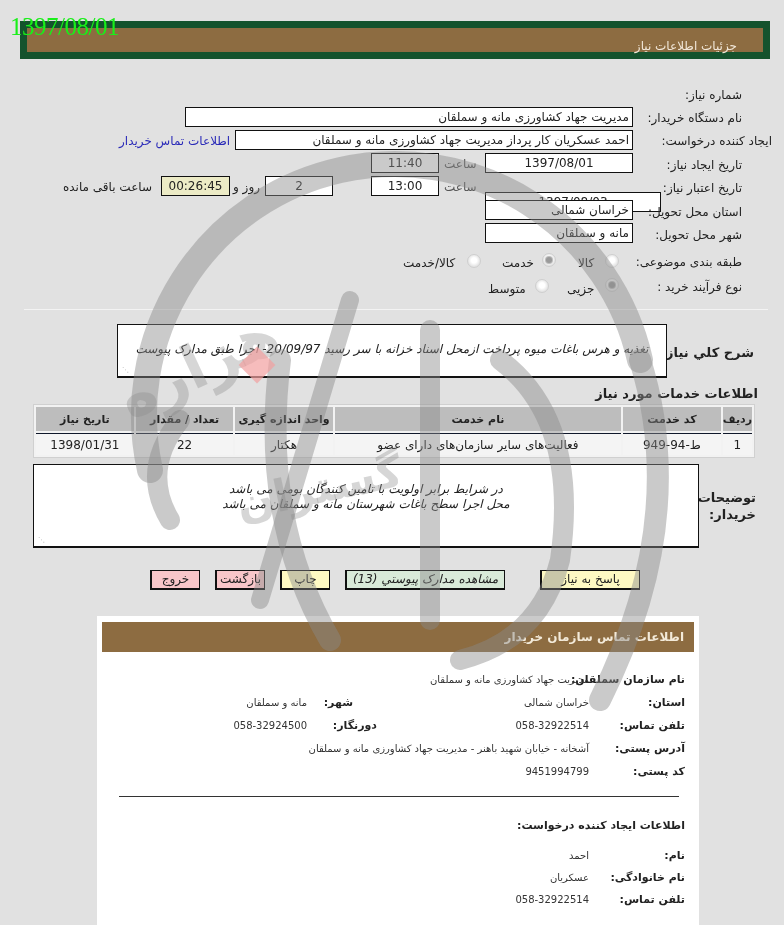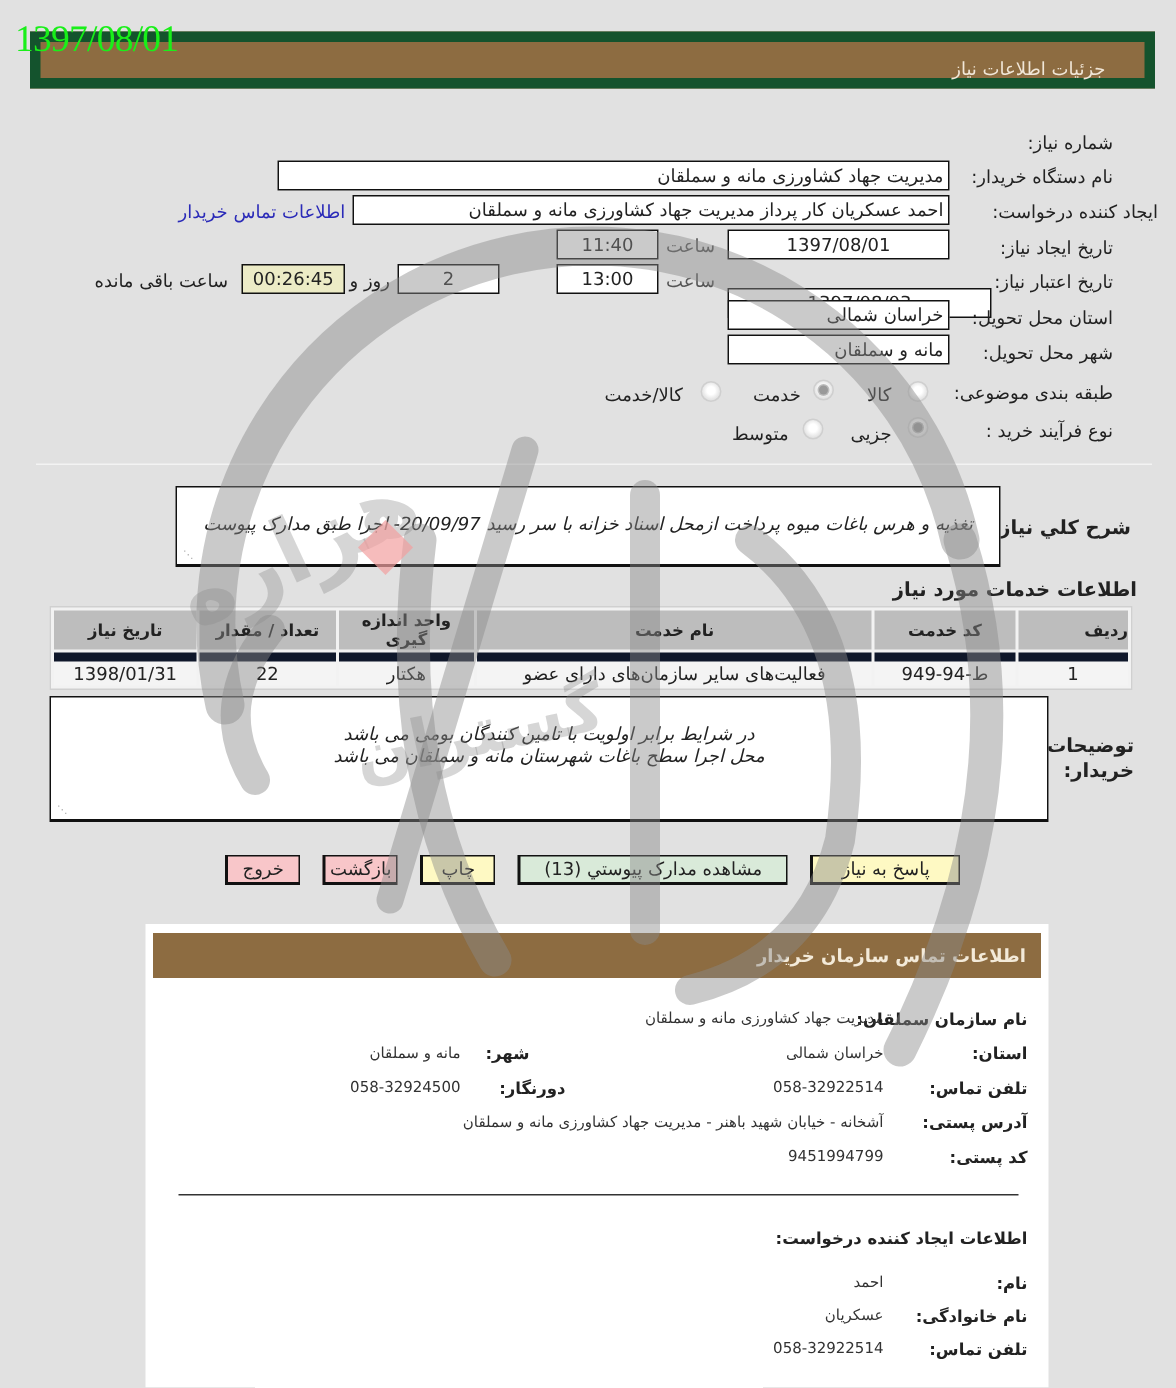--- a/index.html
+++ b/index.html
@@ -57,21 +57,21 @@
 
   .bold-lbl { position: absolute; direction: rtl; font-weight: bold; font-size: 12px; color: #222; white-space: nowrap; text-align: right; }
 
   table.svc {
     position: absolute; left: 33px; top: 404px; width: 722px; border-collapse: separate; border-spacing: 2px;
     background: #f2f2f2; border: 1px solid #d0d0d0; direction: rtl;
   }
   table.svc th {
     background: #bdbdbd; color: #222; font-weight: bold; font-size: 11px; height: 24px; text-align: center;
   }
-  table.svc td { background: #f4f4f4; height: 22px; text-align: center; font-size: 12px; border-top: 6px solid #0f172a; }
+  table.svc td { background: #f4f4f4; height: 22px; text-align: center; font-size: 12px; border-top: 1px solid #0f172a; }
 
   .btn {
     position: absolute; height: 20px; border: 1px solid #111; border-bottom-width: 2px; border-left-width: 2px;
     font-size: 12px; line-height: 17px; text-align: center; direction: rtl; cursor: pointer;
     font-family: "DejaVu Sans", sans-serif; color: #222;
   }
   .btn.green { background: #fef9c3; }
   .btn.green2 { background: #d9ead9; }
   .btn.pink { background: #f8c6c9; }
 
@@ -148,21 +148,21 @@
   <span class="bold-lbl" style="right:30px; top:345px; font-size:13px;">شرح کلي نياز:</span>
   <div class="textarea" style="left:117px; top:324px; width:550px; height:54px;">
     <span>تغذیه و هرس باغات میوه پرداخت ازمحل اسناد خزانه با  سر رسید 20/09/97- اجرا طبق مدارک پیوست</span>
     <span class="grip">⋰</span>
   </div>
 
   <span class="bold-lbl" style="right:26px; top:386px; font-size:13px;">اطلاعات خدمات مورد نیاز</span>
   <table class="svc">
     <thead>
       <tr>
-        <th style="width:28px;padding-left:44px;">ردیف</th>
+        <th style="width:28px;">ردیف</th>
         <th style="width:98px;">کد خدمت</th>
         <th style="width:288px;">نام خدمت</th>
         <th style="width:98px;">واحد اندازه گیری</th>
         <th style="width:98px;">تعداد / مقدار</th>
         <th style="width:98px;">تاریخ نیاز</th>
       </tr>
     </thead>
     <tbody>
       <tr>
         <td>1</td>
@@ -177,21 +177,21 @@
 
   <span class="bold-lbl" style="right:28px; top:490px; font-size:13px;">توضیحات</span>
   <span class="bold-lbl" style="right:28px; top:507px; font-size:13px;">خریدار:</span>
   <div class="textarea" style="left:33px; top:464px; width:666px; height:84px;">
     <div>در شرایط برابر اولویت با تامین کنندگان بومی می باشد</div>
     <div>محل اجرا سطح باغات شهرستان مانه و سملقان می باشد</div>
     <span class="grip">⋰</span>
   </div>
 
   <div class="btn green" style="left:540px; top:570px; width:100px;">پاسخ به نیاز</div>
-  <div class="btn green2" style="left:345px; top:570px; width:180px;">مشاهده مدارک پیوستي (13)</div>
+  <div class="btn green2" style="left:345px; top:570px; width:160px;font-style:italic;">مشاهده مدارک پیوستي (13)</div>
   <div class="btn green" style="left:280px; top:570px; width:50px;">چاپ</div>
   <div class="btn pink" style="left:215px; top:570px; width:50px;">بازگشت</div>
   <div class="btn pink" style="left:150px; top:570px; width:50px;">خروج</div>
 
   <div class="panel">
     <div class="panel-hdr">
       <span>اطلاعات تماس سازمان خریدار</span>
     </div>
 
     <span class="pl" style="right:14px; top:57px;">نام سازمان سملقان:</span>

